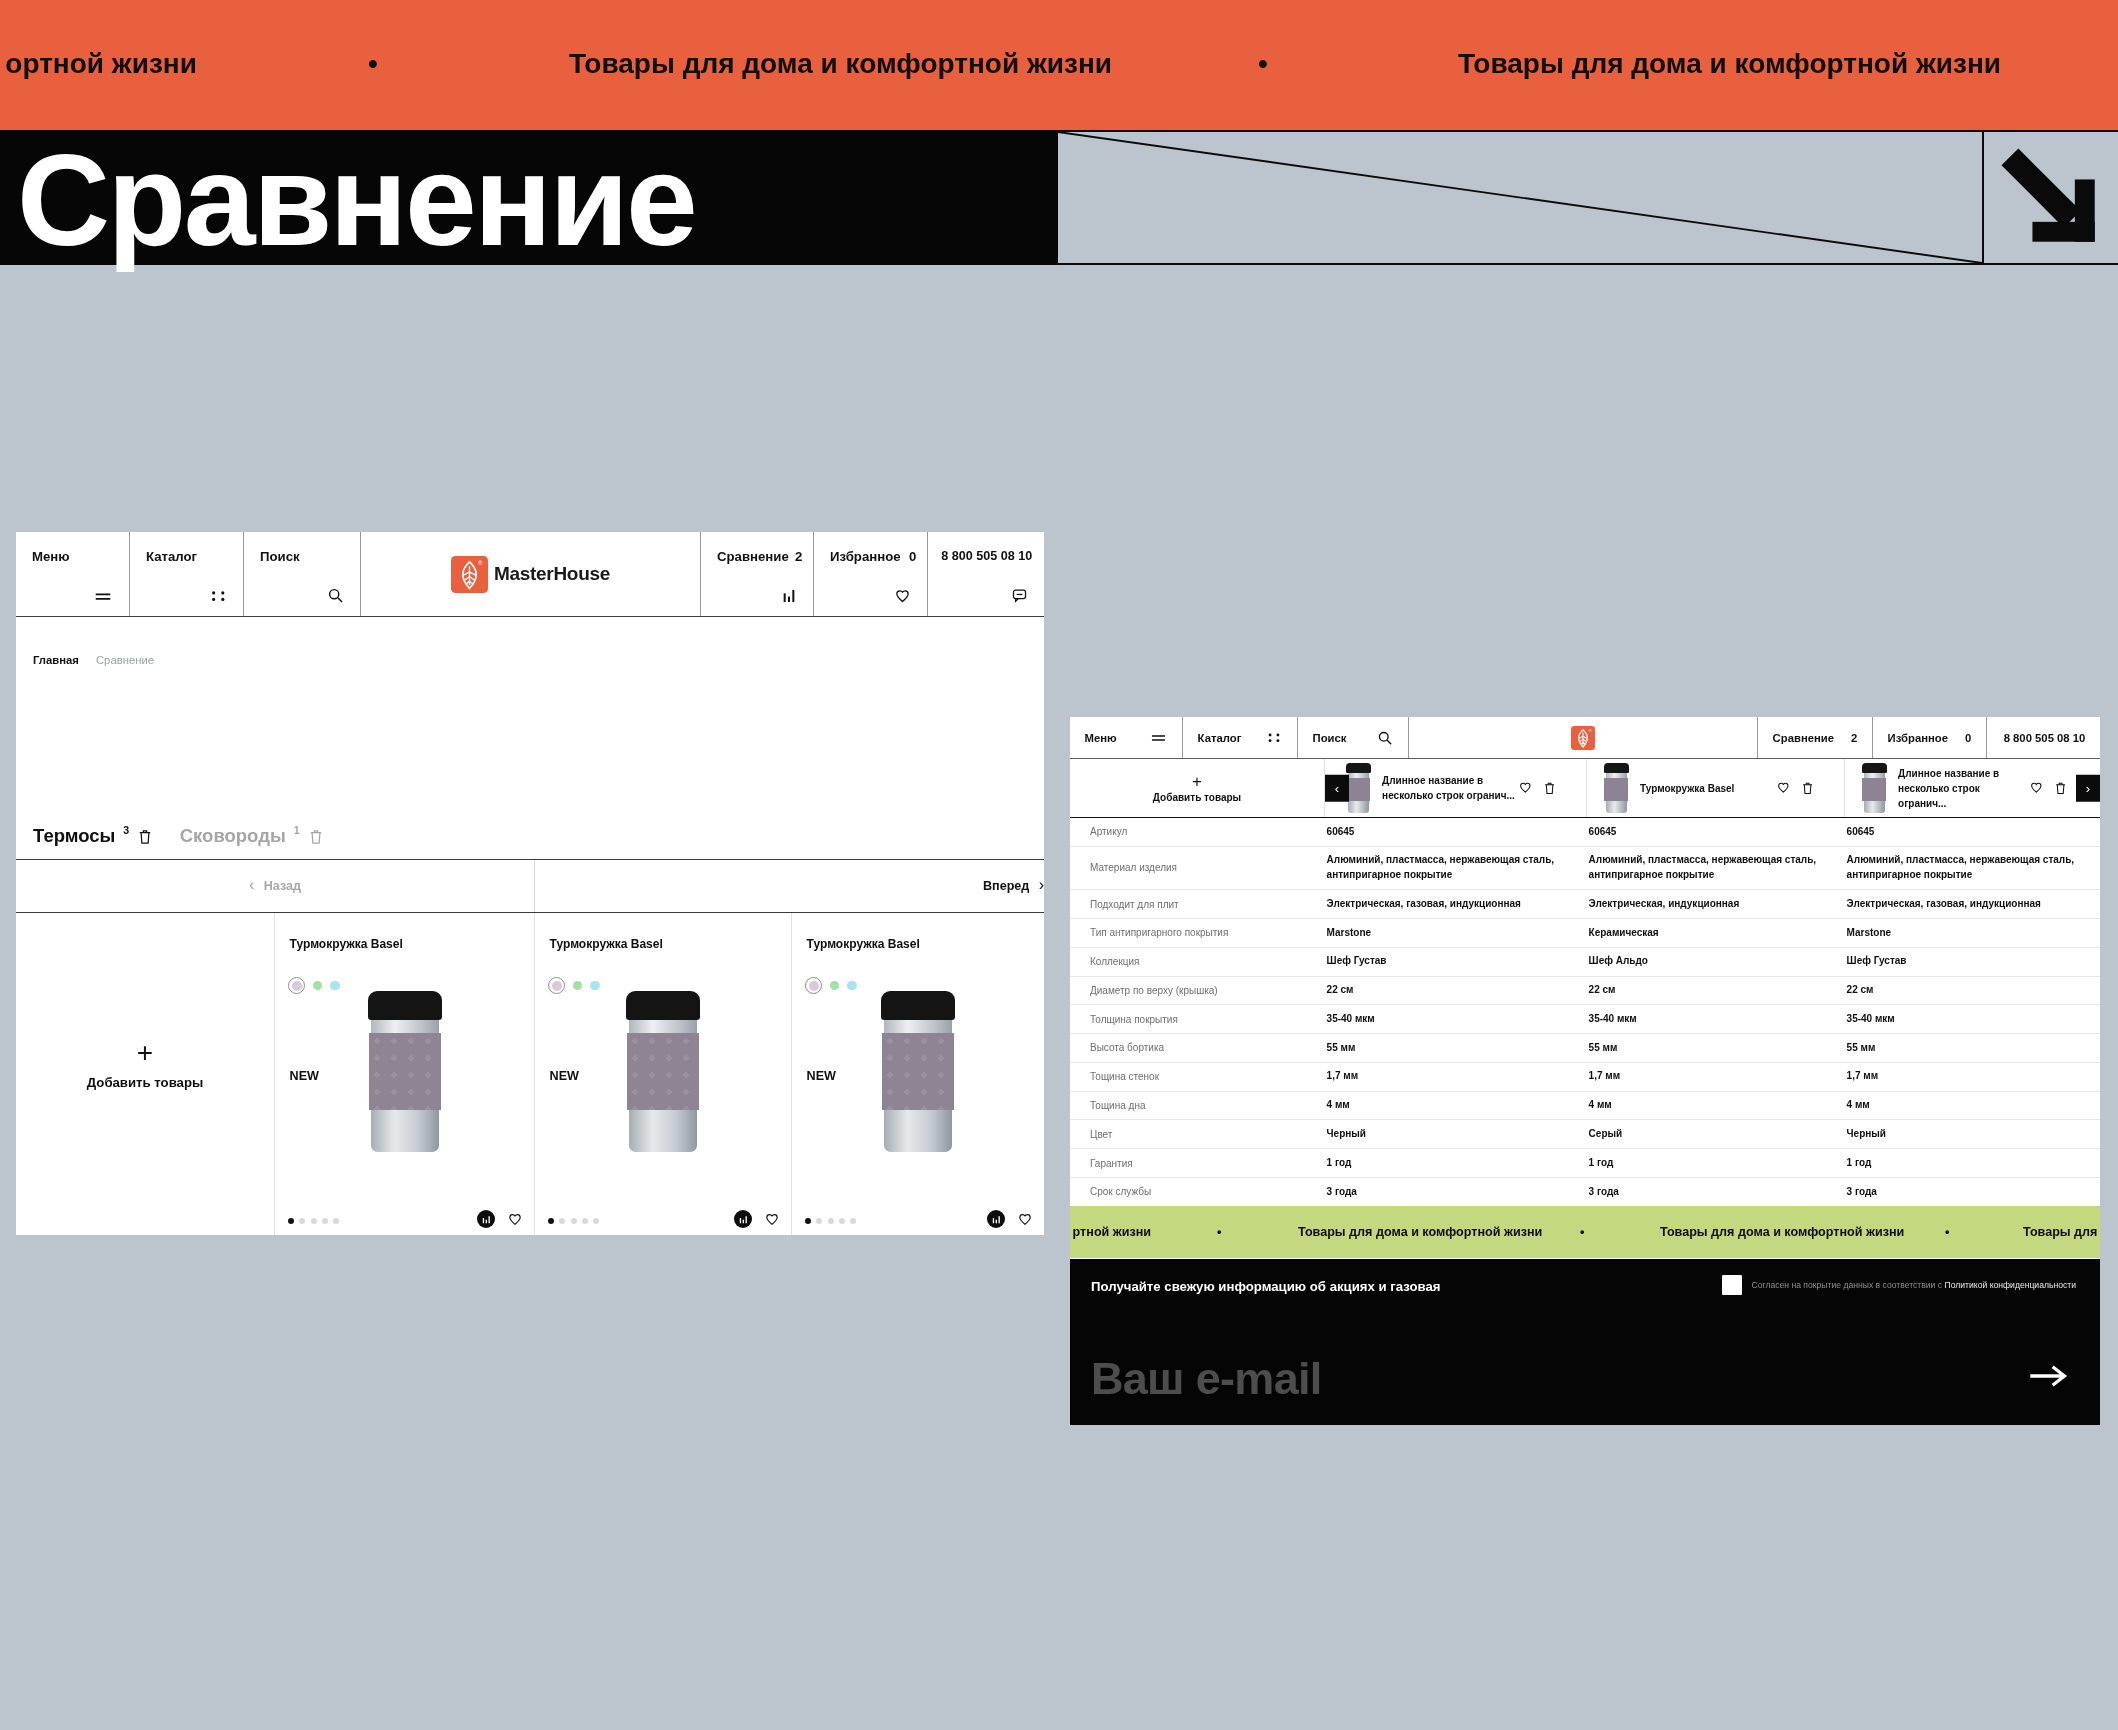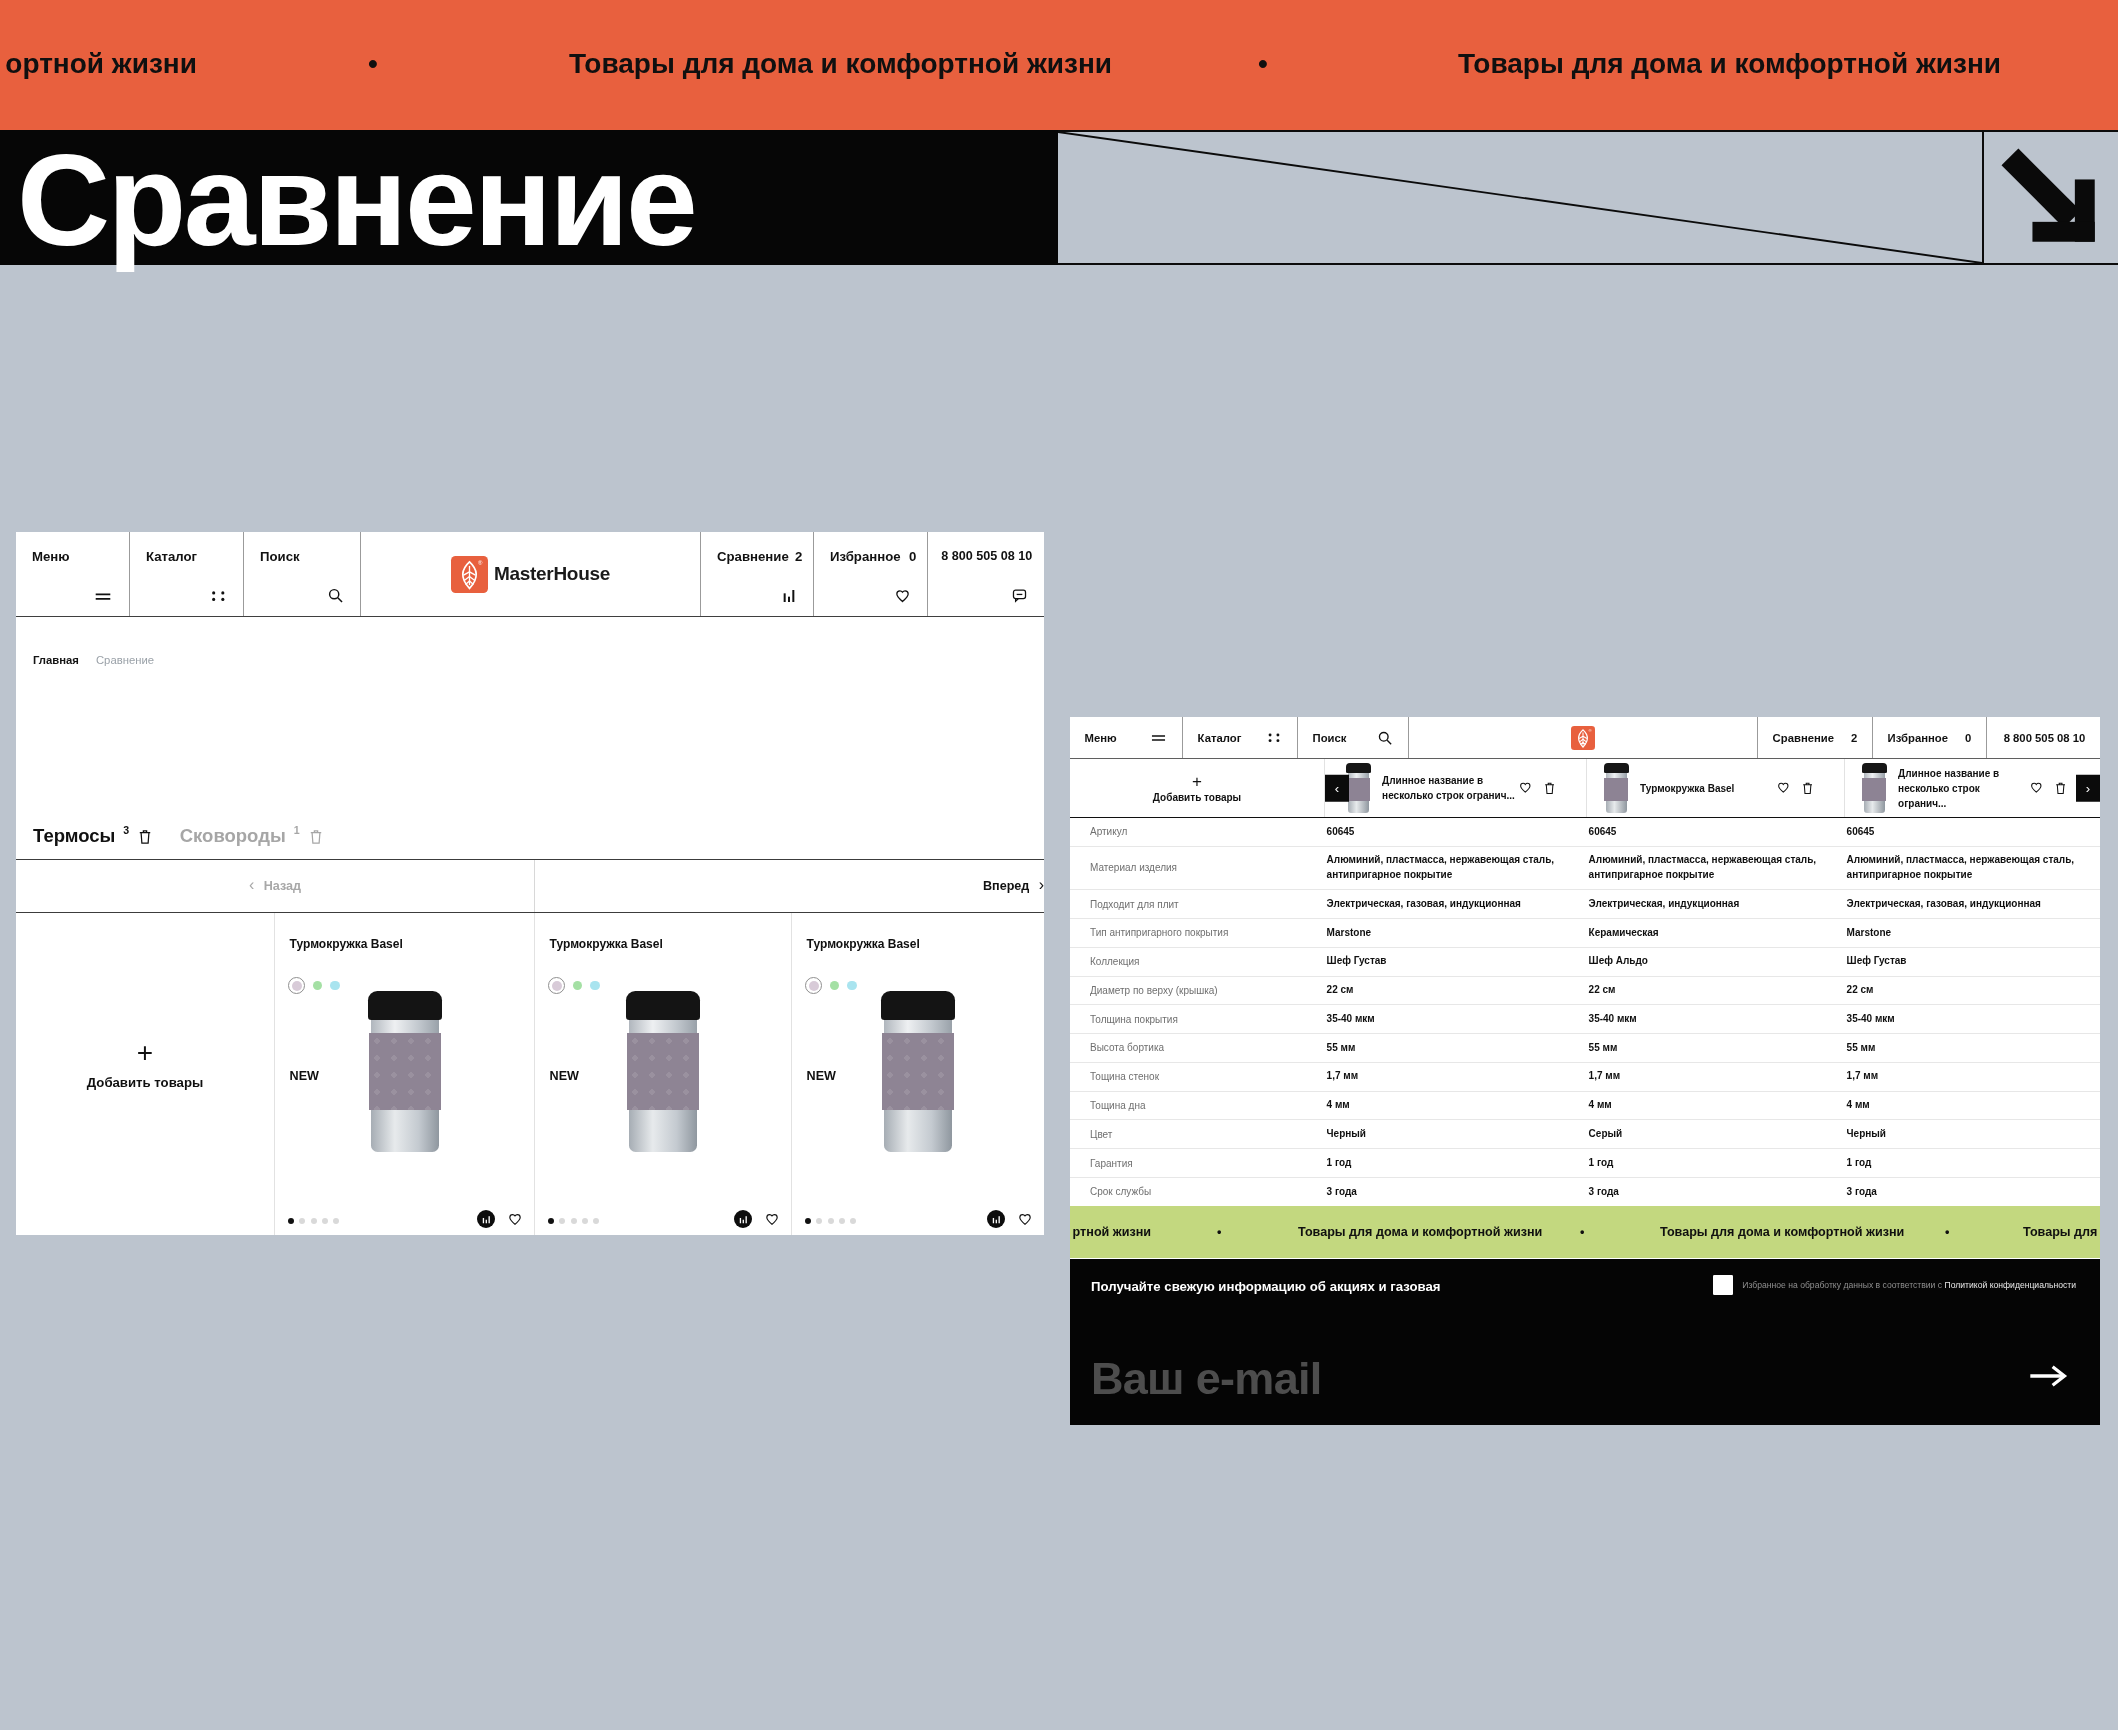--- a/index.html
+++ b/index.html
@@ -657,21 +657,21 @@
       <span class="gm-item" style="left:590px">Товары для дома и комфортной жизни</span>
       <span class="gm-item" style="left:875px">•</span>
       <span class="gm-item" style="left:953px">Товары для до</span>
     </div>
 
     <div class="rm-footer">
       <div class="f-heading">Получайте свежую информацию об акциях и газовая</div>
       <div class="f-consent">
         <span class="f-checkbox"></span>
         <span class="f-consent-text">
-          <span>Избранное на обработку данных в соответствии с</span>
+          <span>Согласен на покрытие данных в соответствии с</span>
           <span class="f-consent-link">Политикой конфиденциальности</span>
         </span>
       </div>
       <div class="f-email">Ваш e-mail</div>
       <span class="f-arrow icon">
         <svg width="42" height="24" viewBox="0 0 64 36">
             <line x1="2" y1="18" x2="52" y2="18" stroke="#fff" stroke-width="5"></line>
             <path d="M36 4 L54 18 L36 32" fill="none" stroke="#fff" stroke-width="5"></path>
           </svg>
       </span>

